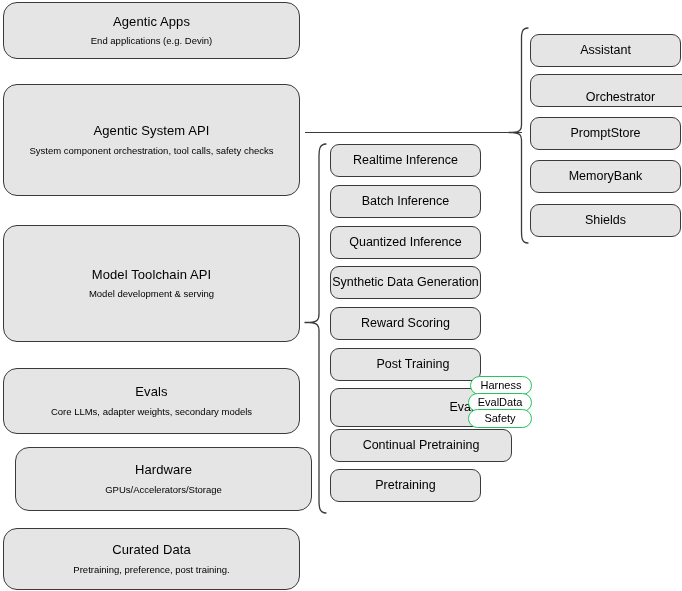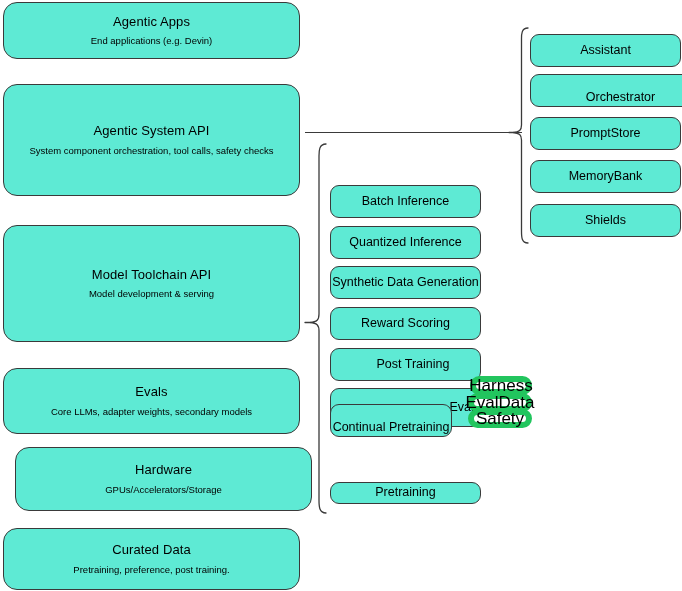--- a/index.html
+++ b/index.html
@@ -16,21 +16,21 @@
     position: relative;
     width: 682px;
     height: 591px;
     background: #ffffff;
     overflow: hidden;
   }
   .node {
     position: absolute;
     box-sizing: border-box;
     border: 1px solid #3a3a3a;
-    background: #5eead4;
+    background: #e5e5e5;
     display: flex;
     flex-direction: column;
     align-items: center;
     justify-content: center;
     text-align: center;
     line-height: 1.25;
   }
   
   .layer {
     border-radius: 14px;
@@ -47,27 +47,27 @@
   }
   
   .capability {
     border-radius: 9px;
     font-size: 12.5px;
   }
   
   .badge {
     position: absolute;
     box-sizing: border-box;
-    border: 6px solid #22c55e;
+    border: 1px solid #22c55e;
     background: #ffffff;
     border-radius: 40px;
     display: flex;
     align-items: center;
     justify-content: center;
-    font-size: 17px;
+    font-size: 11px;
     line-height: 1;
     color: #000;
   }
   
   .connector {
     position: absolute;
     background: #3a3a3a;
     height: 1px;
   }
   .brace {
@@ -115,42 +115,45 @@
 
   <div class="connector" style="left:305px; top:132px; width:217px;"></div>
 
   <div class="brace" style="left:305px; top:142px; width:22px; height:375px;">
     <svg width="22" height="375" viewBox="0 0 22 375" fill="none" stroke="#3a3a3a" stroke-width="1.3" stroke-linecap="round">
       <path d="M21 2 C14 2 14 9 14 14 L14 172 C14 178 12 180 5 180.5 C12 181 14 183 14 189 L14 358 C14 364 14 371 21 371"></path>
       <path d="M5 180.5 L0 180.5"></path>
     </svg>
   </div>
 
+  <div class="node capability" style="left:330px; top:144px; width:151px; height:33px;">
+    <span>Realtime Inference</span>
+  </div>
   <div class="node capability" style="left:330px; top:185px; width:151px; height:33px;text-align:center;">
     <span>Batch Inference</span>
   </div>
   <div class="node capability" style="left:330px; top:226px; width:151px; height:33px;">
     <span>Quantized Inference</span>
   </div>
   <div class="node capability" style="left:330px; top:266px; width:151px; height:33px;">
     <span>Synthetic Data Generation</span>
   </div>
   <div class="node capability" style="left:330px; top:307px; width:151px; height:33px;">
     <span>Reward Scoring</span>
   </div>
   <div class="node capability" style="left:330px; top:348px; width:151px; height:33px;padding-left:15px;">
     <span>Post Training</span>
   </div>
   <div class="node capability" style="left:330px; top:388px; width:151px; height:39px;align-items:flex-end;">
     <span>Evals</span>
   </div>
-  <div class="node capability" style="left:330px; top:404px; width:122px; height:33px;justify-content:flex-end;">
+  <div class="node capability" style="left:330px; top:429px; width:182px; height:33px;">
     <span>Continual Pretraining</span>
   </div>
-  <div class="node capability" style="left:330px; top:482px; width:151px; height:22px;">
+  <div class="node capability" style="left:330px; top:469px; width:151px; height:33px;">
     <span>Pretraining</span>
   </div>
 
   <div class="badge" style="left:470px; top:376px; width:62px; height:19px;">
     <span>Harness</span>
   </div>
   <div class="badge" style="left:468px; top:393px; width:64px; height:19px;">
     <span>EvalData</span>
   </div>
   <div class="badge" style="left:468px; top:409px; width:64px; height:19px;">

